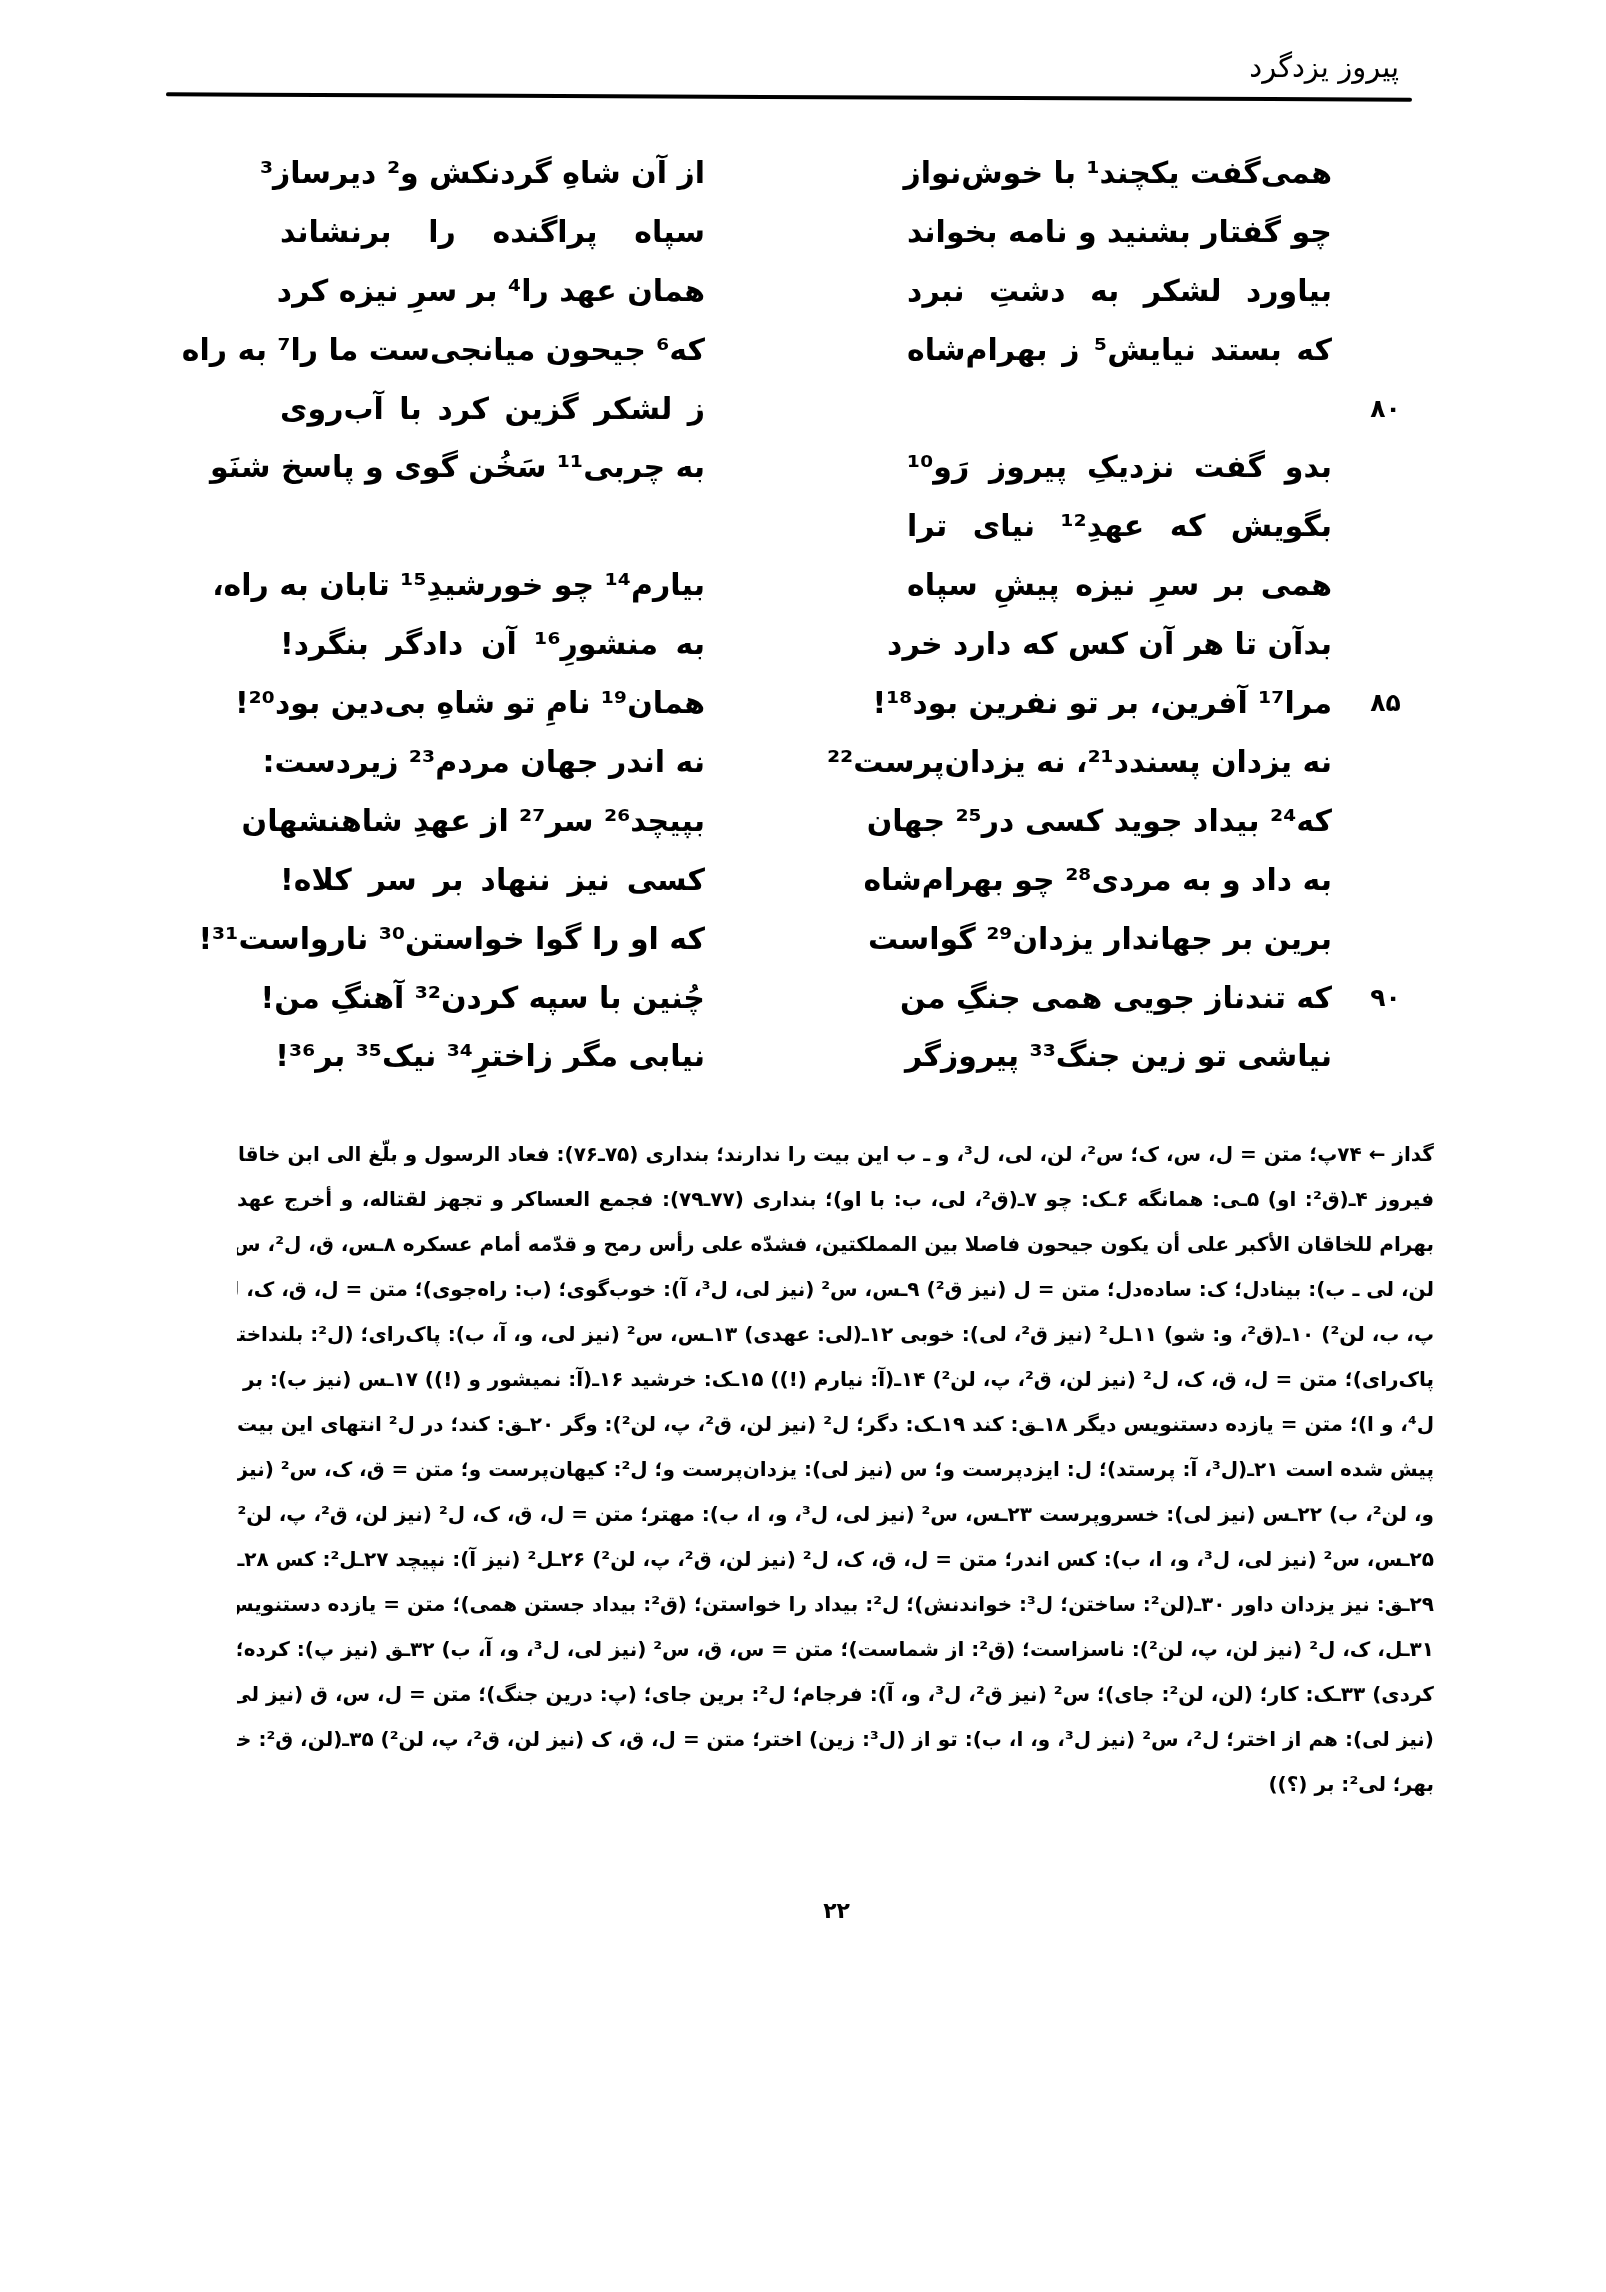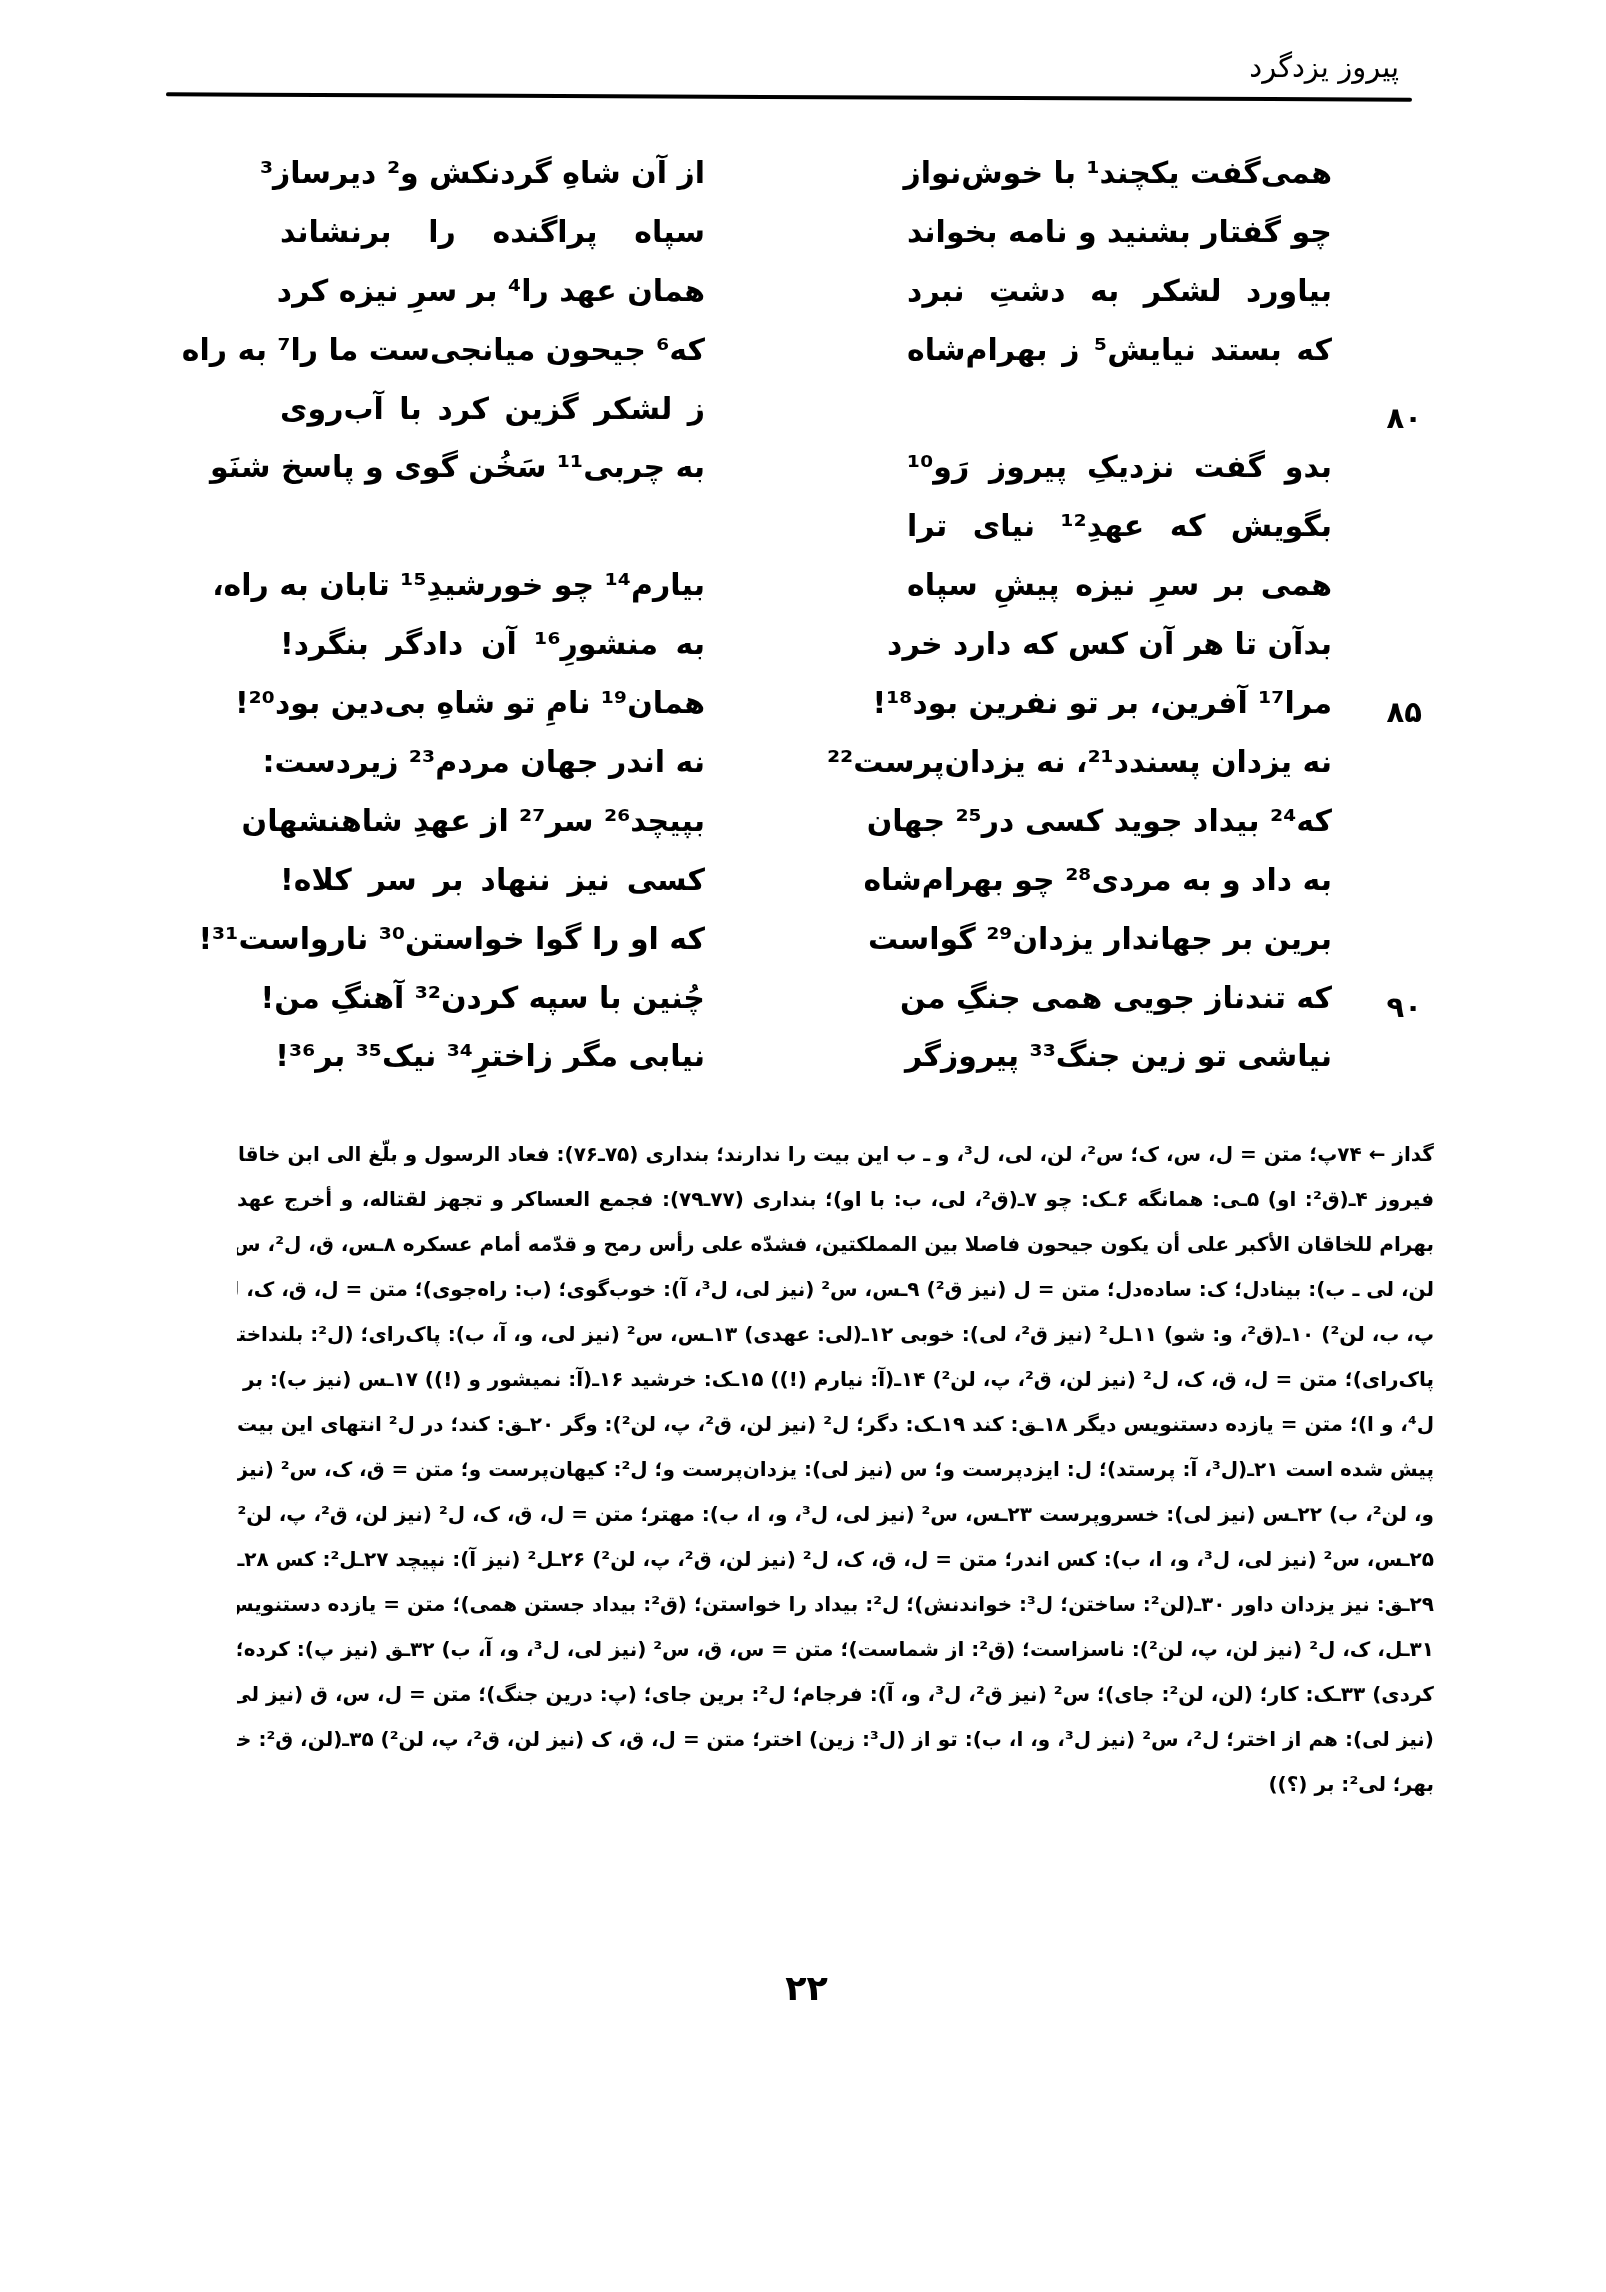--- a/index.html
+++ b/index.html
@@ -21,35 +21,35 @@
   .verses { position: absolute; top: 143px; left: 241px; width: 1207px; height: 956px; }
   .verse-row { position: absolute; left: 0; right: 0; height: 60px; }
   .hemistich {
     position: absolute; top: 0; height: 60px; width: 425px;
     font-size: 30px; font-weight: bold; line-height: 60px;
     text-align: justify; text-align-last: justify; white-space: nowrap;
   }
   .hemistich.first { right: 116px; }
   .hemistich.second { right: 743px; }
   .verse-num {
-    position: absolute; top: 9px; right: 9.7px; width: 68px; text-align: center;
-    font-size: 29px; font-weight: bold; line-height: 60px;
+    position: absolute; top: 0; right: 9.7px; width: 68px; text-align: left;
+    font-size: 25px; font-weight: bold; line-height: 60px;
   }
 
   .footnotes {
     position: absolute; top: 1132px; left: 237px; width: 1197px;
     font-size: 20px; font-weight: bold; line-height: 45px;
     text-align: justify; text-align-last: right;
   }
   .fn-line { display: block; white-space: nowrap; overflow: hidden; text-align: justify; text-align-last: justify; height: 45px; }
   .fn-line.last { text-align-last: right; }
 
   .page-number {
-    position: absolute; top: 1968px; left: 763px; width: 87px; text-align: center;
-    font-size: 35px; font-weight: bold;
+    position: absolute; top: 1898px; left: 763px; width: 87px; text-align: right;
+    font-size: 22px; font-weight: bold;
   }
 </style>
 </head>
 <body>
 
 <div class="page">
 
   <div class="running-head">پیروز یزدگرد</div>
   <div class="head-rule"></div>
 

